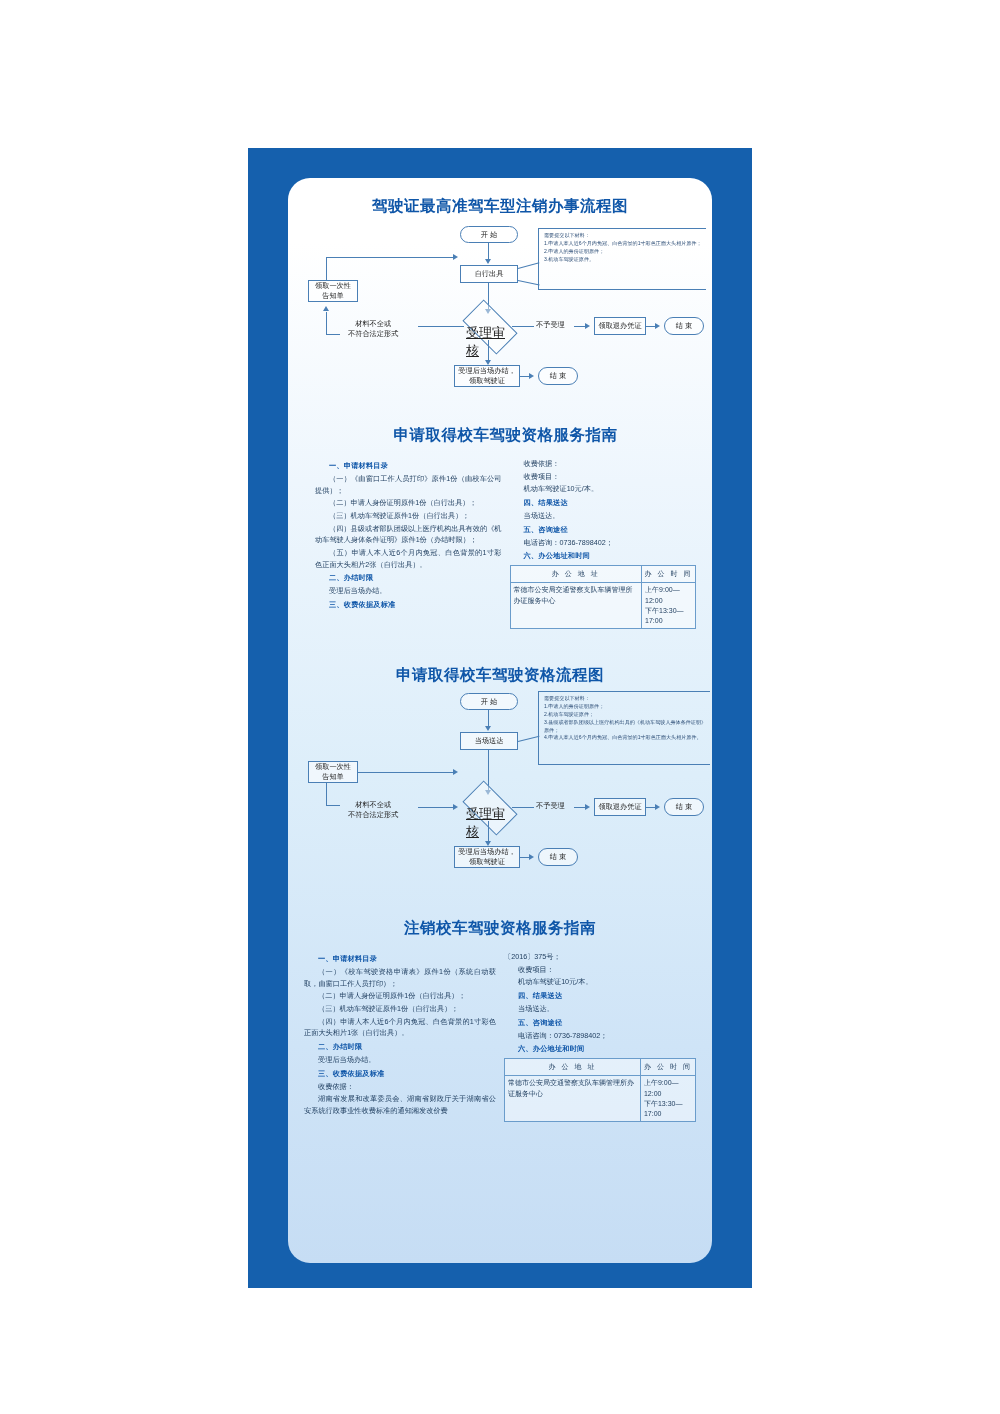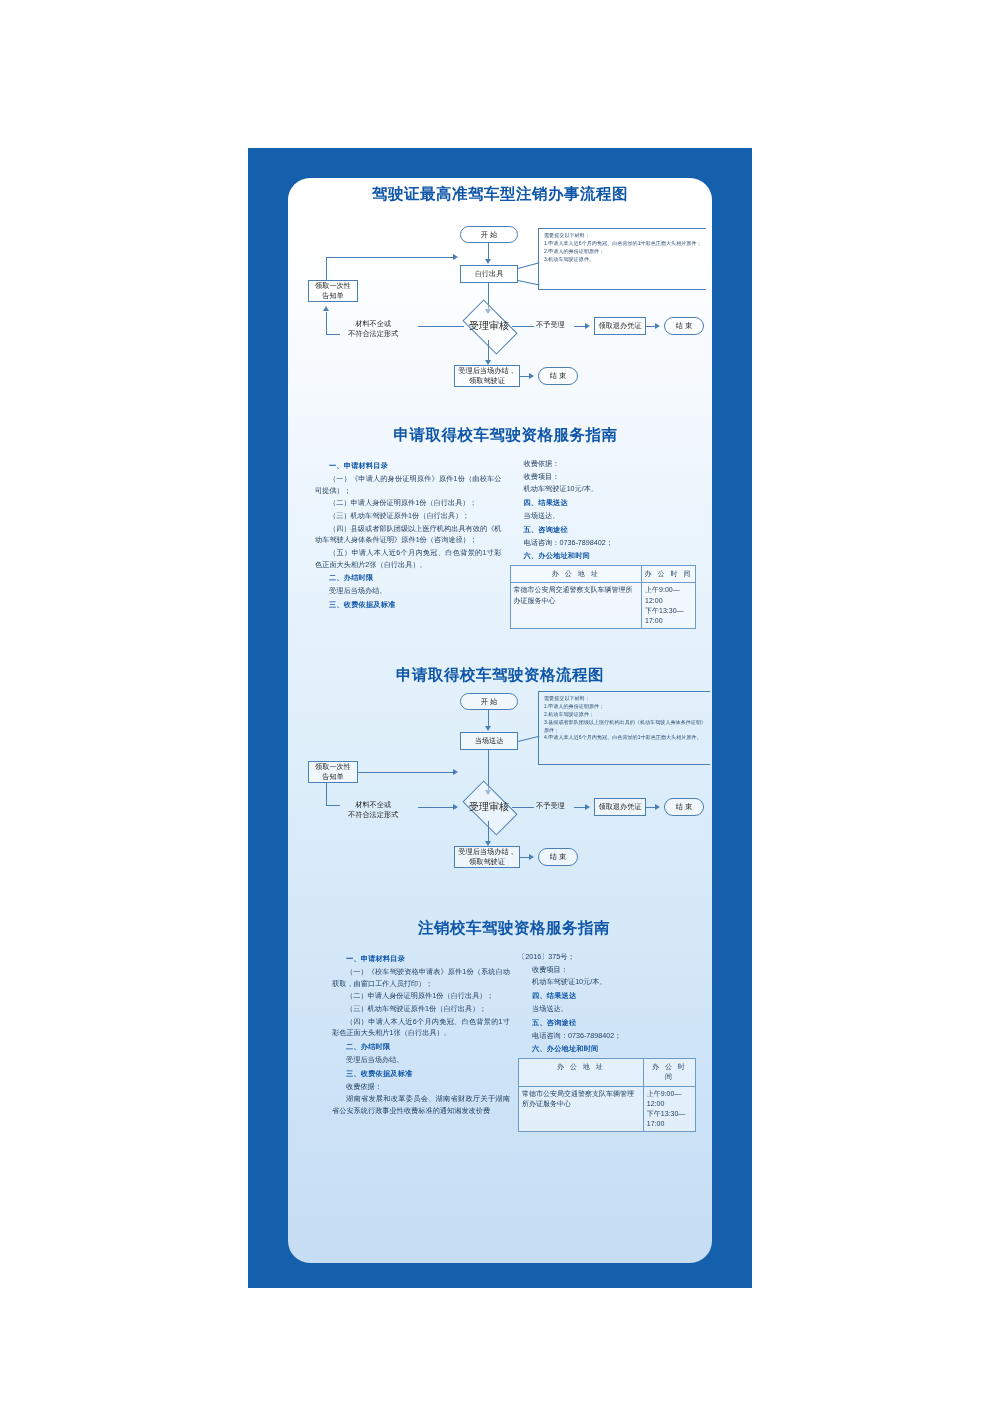--- a/index.html
+++ b/index.html
@@ -54,23 +54,23 @@
     position:absolute;
     box-sizing:border-box;
   }
   .diamond .dshape{
     position:absolute;left:0;top:0;width:100%;height:100%;
     border:1px solid #4a7fb5;
     background:rgba(255,255,255,0.45);
     transform:rotate(45deg);
   }
   .diamond .dtext{
-    position:absolute;left:0;top:0;width:100%;height:100%;
+    position:absolute;left:0;top:16px;width:100%;height:100%;
     display:flex;align-items:center;justify-content:center;
-    font-size:10px;color:#222;
+    font-size:13px;color:#222;text-decoration:underline;
   }
   .lbl{
     position:absolute;
     font-size:7.2px;color:#222;line-height:1.35;text-align:center;
     white-space:nowrap;
   }
   .note{
     position:absolute;
     font-size:5.1px;color:#2b4c75;line-height:1.55;
     border-left:1px solid #4a7fb5;
@@ -127,21 +127,21 @@
   .tbl th{text-align:center;letter-spacing:2px;padding:3px 2px;}
   .tbl td.t{white-space:pre-line;}
 </style>
 </head>
 <body>
 
 <div class="poster-frame">
  <div class="poster-inner">
 
   <div style="position:relative;height:235px;">
-    <div class="sec-title" style="padding-top:6px;">驾驶证最高准驾车型注销办事流程图</div>
+    <div class="sec-title" style="padding-top:18px;">驾驶证最高准驾车型注销办事流程图</div>
 
     <div class="flow" style="position:absolute;left:0;top:44px;width:424px;height:190px;">
 
       <div class="node round" style="left:172px;top:4px;width:58px;height:17px;">开 始</div>
       <div class="vline" style="left:200px;top:21px;height:18px;"></div>
       <div class="arrow-d" style="left:197px;top:37px;"></div>
 
       <div class="node" style="left:172px;top:43px;width:58px;height:18px;">自行出具</div>
 
       <div class="note" style="left:250px;top:6px;width:168px;height:62px;white-space:pre-line;">需要提交以下材料：
@@ -193,24 +193,24 @@
       <div class="arrow-r" style="left:241px;top:151px;"></div>
       <div class="node round" style="left:250px;top:145px;width:40px;height:18px;">结 束</div>
     </div>
   </div>
 
   <div class="guide" style="padding-top:12px;margin-left:11px;">
     <div class="sec-title">申请取得校车驾驶资格服务指南</div>
     <div class="cols" style="margin-top:12px;">
       <div class="col">
         <div class="h-sub">一、申请材料目录</div>
-        <p class="p">（一）《申请人的身份证明原件》原件1份（由校车公司提供）；</p>
+        <p class="p">（一）《由窗口工作人员打印》原件1份（由校车公司提供）；</p>
         <p class="p">（二）申请人身份证明原件1份（自行出具）；</p>
         <p class="p">（三）机动车驾驶证原件1份（自行出具）；</p>
-        <p class="p">（四）县级或者部队团级以上医疗机构出具有效的《机动车驾驶人身体条件证明》原件1份（咨询途径）；</p>
+        <p class="p">（四）县级或者部队团级以上医疗机构出具有效的《机动车驾驶人身体条件证明》原件1份（办结时限）；</p>
         <p class="p">（五）申请人本人近6个月内免冠、白色背景的1寸彩色正面大头相片2张（自行出具）。</p>
         <div class="h-sub">二、办结时限</div>
         <p class="p">受理后当场办结。</p>
         <div class="h-sub">三、收费依据及标准</div>
       </div>
       <div class="col">
         <p class="p ind2">收费依据：</p>
         <p class="p ind2">收费项目：</p>
         <p class="p ind2">机动车驾驶证10元/本。</p>
         <div class="h-sub">四、结果送达</div>
@@ -286,21 +286,21 @@
       <div class="vline" style="left:200px;top:132px;height:22px;"></div>
       <div class="arrow-d" style="left:197px;top:152px;"></div>
       <div class="node" style="left:166px;top:157px;width:66px;height:22px;white-space:pre-line;">受理后当场办结，
 领取驾驶证</div>
       <div class="hline" style="left:232px;top:168px;width:10px;"></div>
       <div class="arrow-r" style="left:241px;top:165px;"></div>
       <div class="node round" style="left:250px;top:159px;width:40px;height:18px;">结 束</div>
     </div>
   </div>
 
-  <div class="guide" style="padding-top:18px;margin-left:28px;">
+  <div class="guide" style="padding-top:18px;">
     <div class="sec-title">注销校车驾驶资格服务指南</div>
     <div class="cols" style="margin-top:12px;">
       <div class="col">
         <div class="h-sub">一、申请材料目录</div>
         <p class="p">（一）《校车驾驶资格申请表》原件1份（系统自动获取，由窗口工作人员打印）；</p>
         <p class="p">（二）申请人身份证明原件1份（自行出具）；</p>
         <p class="p">（三）机动车驾驶证原件1份（自行出具）；</p>
         <p class="p">（四）申请人本人近6个月内免冠、白色背景的1寸彩色正面大头相片1张（自行出具）。</p>
         <div class="h-sub">二、办结时限</div>
         <p class="p">受理后当场办结。</p>

